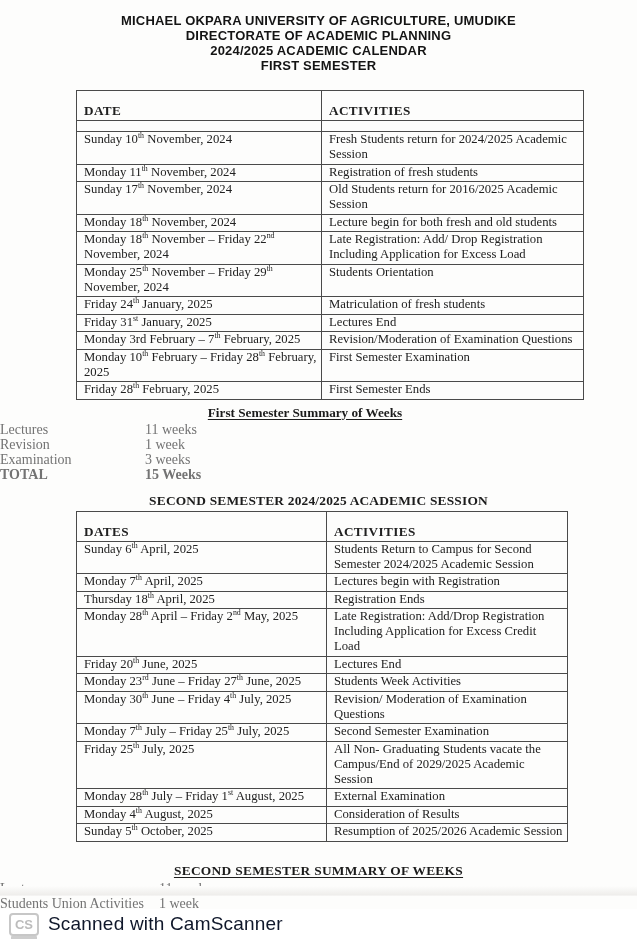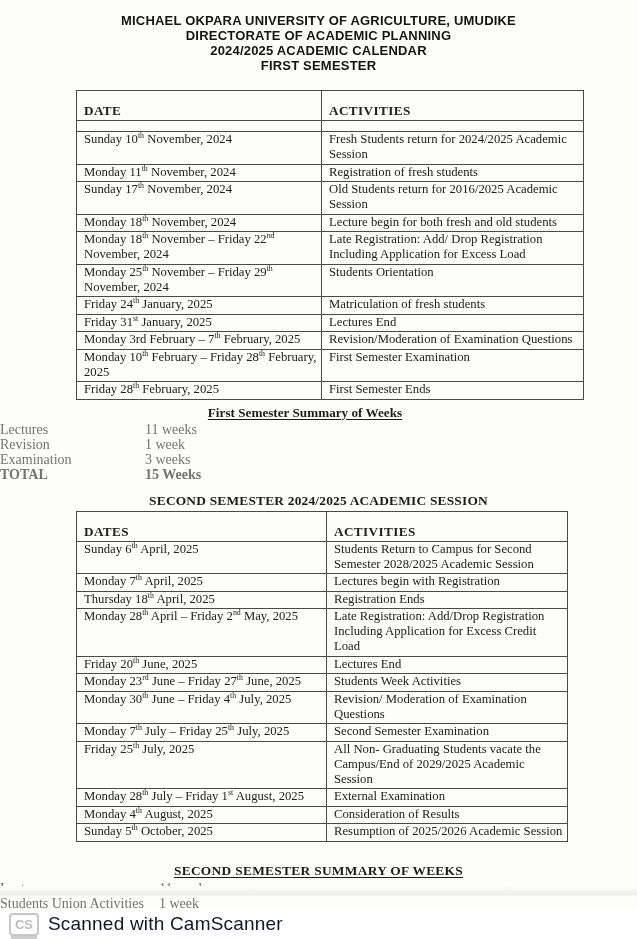--- a/index.html
+++ b/index.html
@@ -194,21 +194,21 @@
     <thead>
       <tr>
         <th>DATES</th>
         <th>ACTIVITIES</th>
       </tr>
     </thead>
     <tbody>
 
         <tr>
           <td>Sunday 6<sup>th</sup> April, 2025</td>
-          <td>Students Return to Campus for Second Semester 2028/2025 Academic Session</td>
+          <td>Students Return to Campus for Second Semester 2024/2025 Academic Session</td>
         </tr>
 
         <tr>
           <td>Monday 7<sup>th</sup> April, 2025</td>
           <td>Lectures begin with Registration</td>
         </tr>
 
         <tr>
           <td>Thursday 18<sup>th</sup> April, 2025</td>
           <td>Registration Ends</td>

